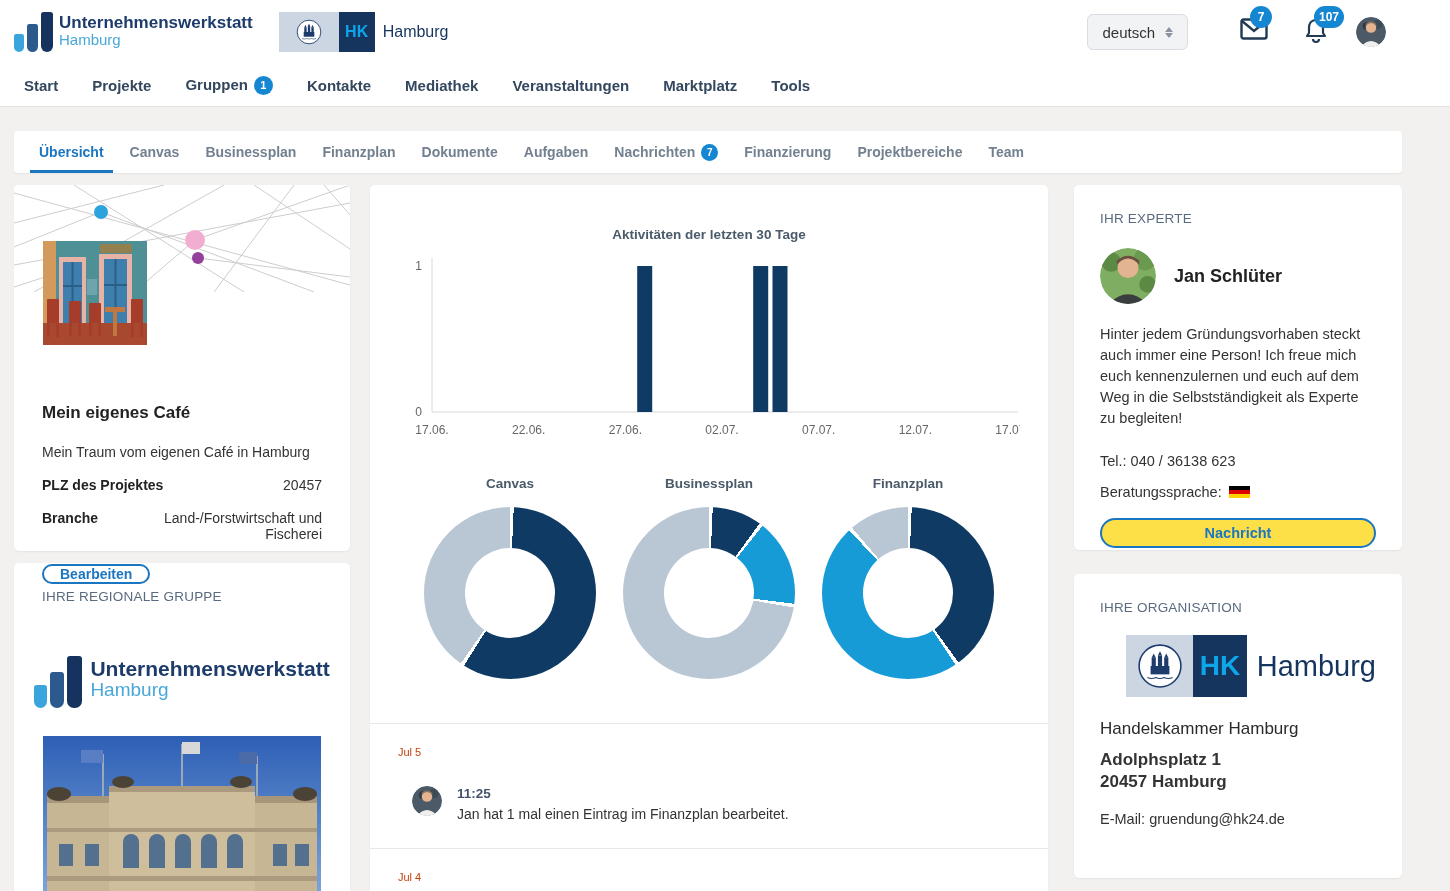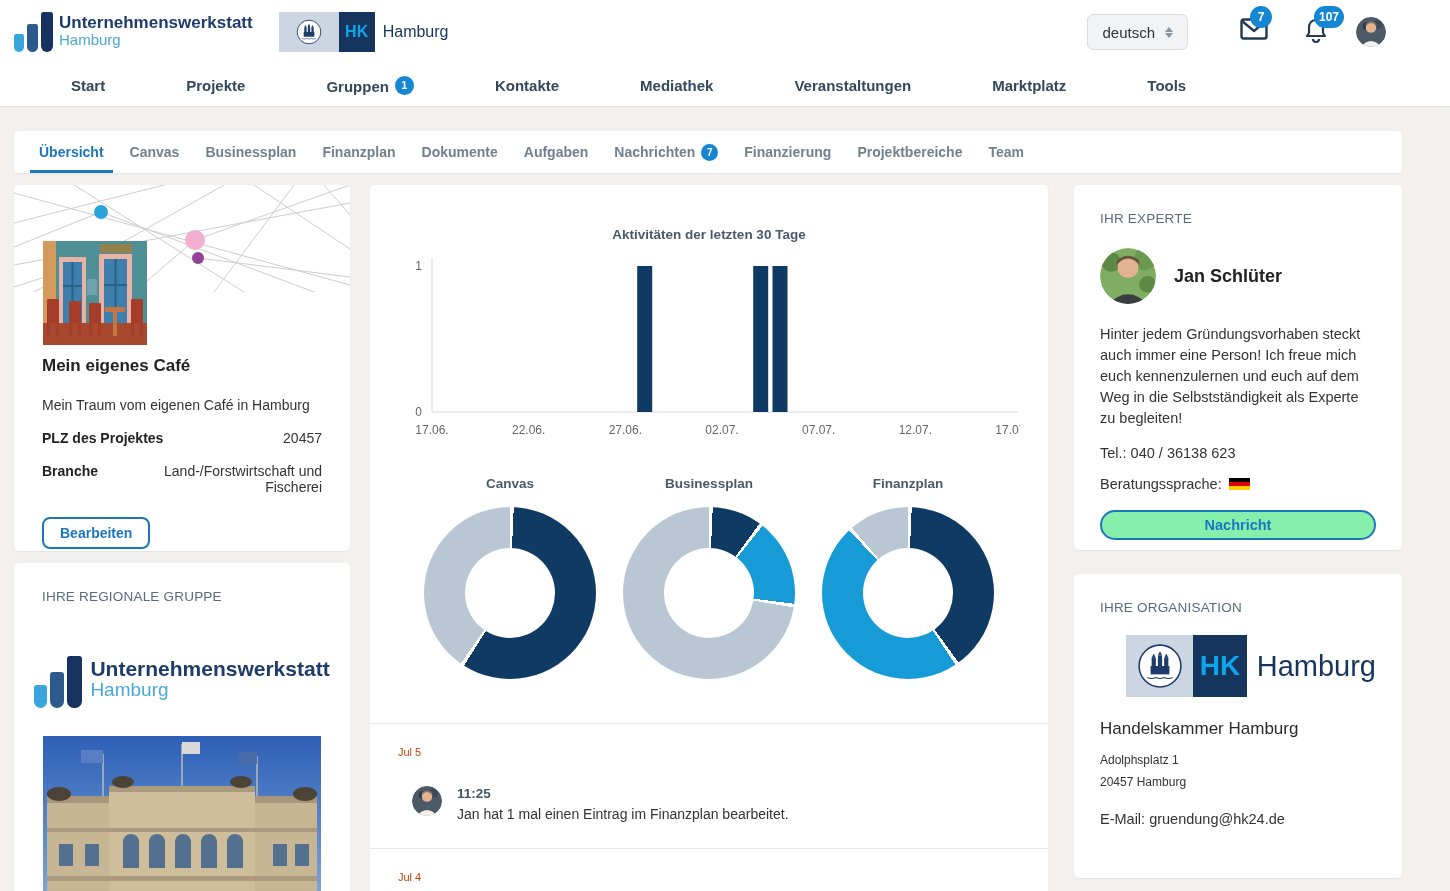--- a/index.html
+++ b/index.html
@@ -33,47 +33,47 @@
   .sort-arrows b { width:0; height:0; border-left:4px solid transparent; border-right:4px solid transparent; }
   .arrow-up { border-bottom:5px solid #8a93a0; }
   .arrow-down { border-top:5px solid #8a93a0; }
   .icon-wrap { position:relative; margin-left:52px; width:28px; height:28px; }
   .icon-wrap.bell-wrap { margin-left:36px; }
   .count-badge { position:absolute; top:-12px; left:10px; min-width:22px; height:22px; border-radius:11px; background:#1586d1; color:#fff; font-size:12px; font-weight:bold; display:flex; align-items:center; justify-content:center; padding:0 5px; }
   .avatar { width:30px; height:30px; border-radius:50%; overflow:hidden; flex:0 0 auto; }
   .header-avatar { margin-left:24px; cursor:pointer; }
 
   .topbar-row2 { height:42px; display:flex; align-items:center; gap:34px; padding:0 24px; }
-  .nav-item { font-size:15px; font-weight:bold; color:#33475f; display:flex; align-items:flex-end; gap:6px; cursor:pointer;margin-left:47px; }
+  .nav-item { font-size:15px; font-weight:bold; color:#33475f; display:flex; align-items:flex-start; gap:6px; cursor:pointer; }
   .nav-badge { background:#1586d1; color:#fff; width:19px; height:19px; border-radius:50%; font-size:11px; font-weight:bold; display:flex; align-items:center; justify-content:center; }
 
   
   .main { padding:24px 48px 0 14px; }
   .tabbar { background:#fff; border-radius:4px; box-shadow:0 1px 2px rgba(0,0,0,.05); height:42px; display:flex; align-items:stretch; gap:8px; padding:0 16px; }
   .tab { display:flex; align-items:center; gap:6px; padding:3px 9px 0 9px; font-size:14px; font-weight:bold; color:#72808f; border-bottom:3px solid transparent; cursor:pointer; }
   .tab.active { color:#1b76c1; border-bottom-color:#1b76c1; }
   .tab-badge { background:#1586d1; color:#fff; width:17px; height:17px; border-radius:50%; font-size:10px; font-weight:bold; display:flex; align-items:center; justify-content:center; }
 
   .grid { display:flex; margin-top:12px; align-items:flex-start; }
   .col-left { width:336px; margin-right:20px; }
   .col-mid { flex:1; }
   .col-right { width:328px; margin-left:26px; }
   .card { background:#fff; border-radius:5px; box-shadow:0 1px 2px rgba(0,0,0,.06); }
 
   
   .project-card { position:relative; height:366px; }
   .project-banner { height:107px; border-radius:5px 5px 0 0; overflow:hidden; background:#fff; }
   .project-thumb { position:absolute; left:29px; top:56px; width:104px; height:104px; }
   .project-body { padding:64px 28px 0 28px; }
-  .project-title { font-size:17px; font-weight:bold; color:#222; }
+  .project-title { font-size:17px; font-weight:bold; color:#222;margin-top:47px; }
   .project-desc { font-size:14px; color:#333; margin-top:21px; }
   .kv-row { display:flex; justify-content:space-between; gap:10px; margin-top:17px; font-size:14px; }
   .kv-label { font-weight:bold; color:#222; white-space:nowrap; }
   .kv-value { color:#333; text-align:right; }
-  .btn-outline { display:inline-flex; align-items:center; justify-content:center; height:32px; padding:0 16px; border:2px solid #1b76c1; border-radius:8px; background:#fff; color:#1b76c1; font-size:14px; font-weight:bold; cursor:pointer; font-family:inherit; }
+  .btn-outline { display:inline-flex; align-items:center; justify-content:center; height:20px; padding:0 16px; border:2px solid #1b76c1; border-radius:16px; background:#fff; color:#1b76c1; font-size:14px; font-weight:bold; cursor:pointer; font-family:inherit; }
   .project-edit { margin-top:22px; }
 
   
   .group-card { margin-top:12px; height:700px; padding:26px 28px; }
   .card-heading { font-size:13.5px; font-weight:normal; color:#5a6b80; letter-spacing:.2px; }
   .group-logo { display:flex; align-items:flex-start; justify-content:center; gap:8px; margin-top:52px; }
   .group-logo .brand-bars { height:52px; }
   .group-logo .bar-s { width:13px; height:23px; }
   .group-logo .bar-m { width:14px; height:36px; }
   .group-logo .bar-l { width:15px; height:52px; }
@@ -97,32 +97,32 @@
   .tl-entry { display:flex; gap:15px; margin-top:28px; padding-left:14px; }
   .tl-time { font-size:13.5px; font-weight:bold; color:#44546a; }
   .tl-text { font-size:14px; color:#333; margin-top:5px; }
 
   
   .expert-card { padding:26px 26px; height:365px; }
   .expert-head { display:flex; align-items:center; gap:18px; margin-top:22px; }
   .expert-avatar { width:56px; height:56px; border-radius:50%; overflow:hidden; flex:0 0 auto; }
   .expert-name { font-size:18px; font-weight:bold; color:#222; }
   .expert-bio { font-size:14.5px; line-height:21px; color:#333; margin-top:20px; }
-  .expert-phone { font-size:14.5px; color:#333; margin-top:16px; }
+  .expert-phone { font-size:14.5px; color:#333; margin-top:24px; }
   .expert-lang { font-size:14.5px; color:#333; margin-top:15px; display:flex; align-items:center; gap:7px; }
   .flag-de { width:21px; height:13px; display:flex; flex-direction:column; }
   .flag-de i { flex:1; }
   .flag-black { background:#000; } .flag-red { background:#d00; } .flag-gold { background:#ffce00; }
-  .btn-pill { width:100%; height:30px; border:2px solid #1b76c1; border-radius:15px; background:#86efac; color:#1b76c1; font-size:14.5px; font-weight:bold; cursor:pointer; font-family:inherit; margin-top:18px; }
+  .btn-pill { width:100%; height:30px; border:2px solid #1b76c1; border-radius:15px; background:#fde047; color:#1b76c1; font-size:14.5px; font-weight:bold; cursor:pointer; font-family:inherit; margin-top:18px; }
 
   
   .org-card { margin-top:24px; height:304px; padding:26px 26px; }
   .org-logo { margin-top:20px; }
   .org-name { font-size:17px; font-weight:normal; color:#2b2b2b; margin-top:22px; }
-  .org-addr { font-size:12px; line-height:22px; color:#333; margin-top:10px; }
+  .org-addr { font-size:17px; line-height:22px; color:#333; margin-top:10px;font-weight:bold; }
   .org-email { font-size:14.5px; color:#333; margin-top:18px; }
 </style>
 </head>
 <body>
 
 <header class="topbar">
   <div class="topbar-row1">
     <div class="brand">
       <span class="brand-bars">
           <i class="bar-s"></i>

